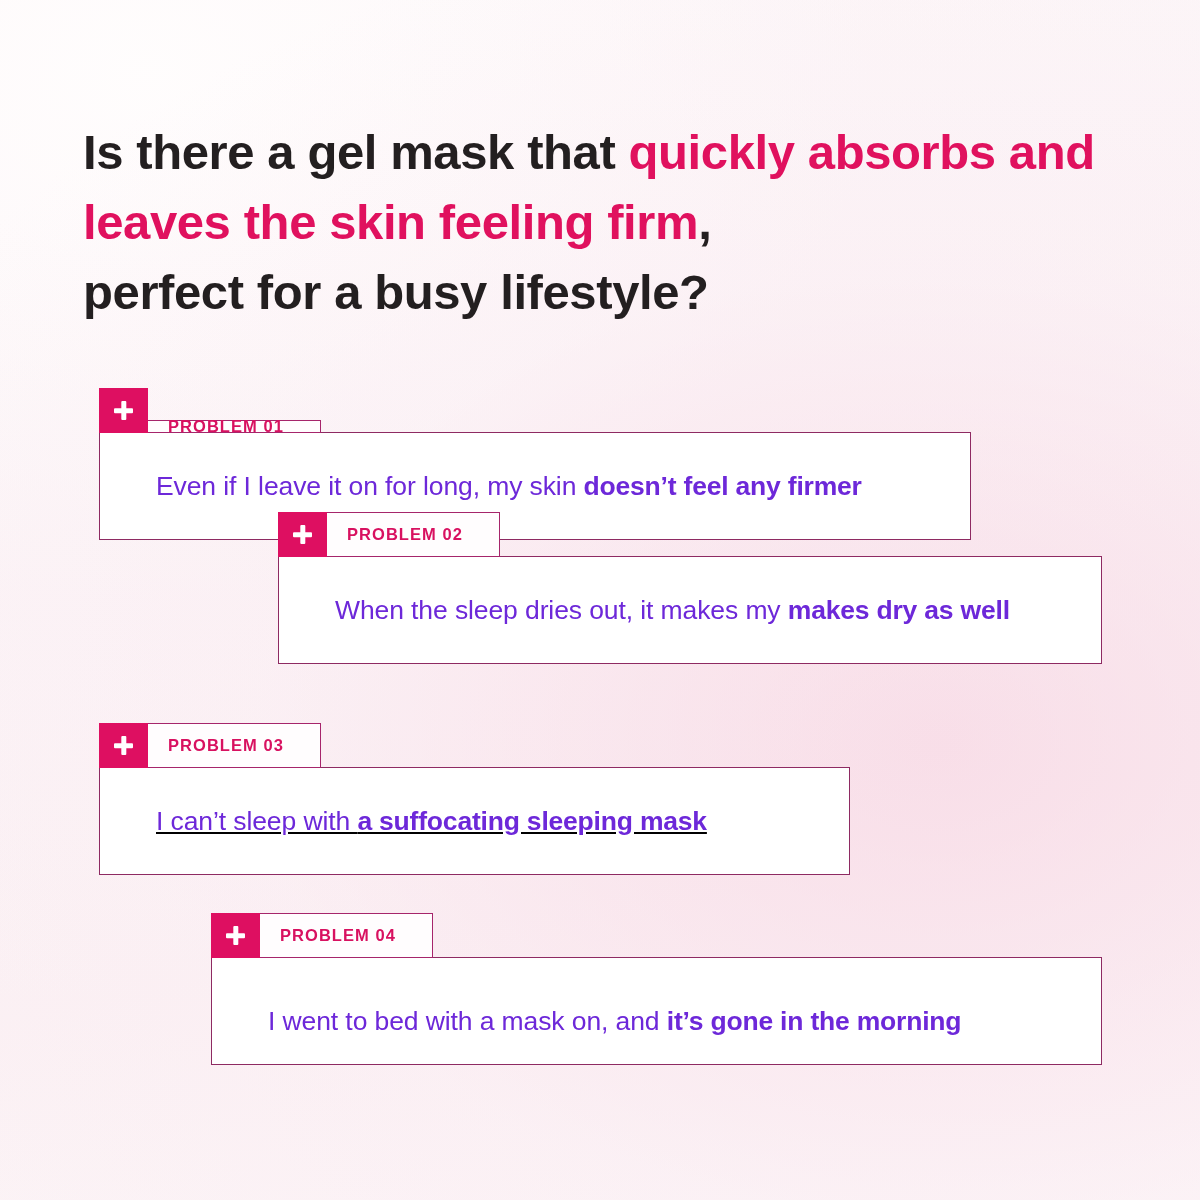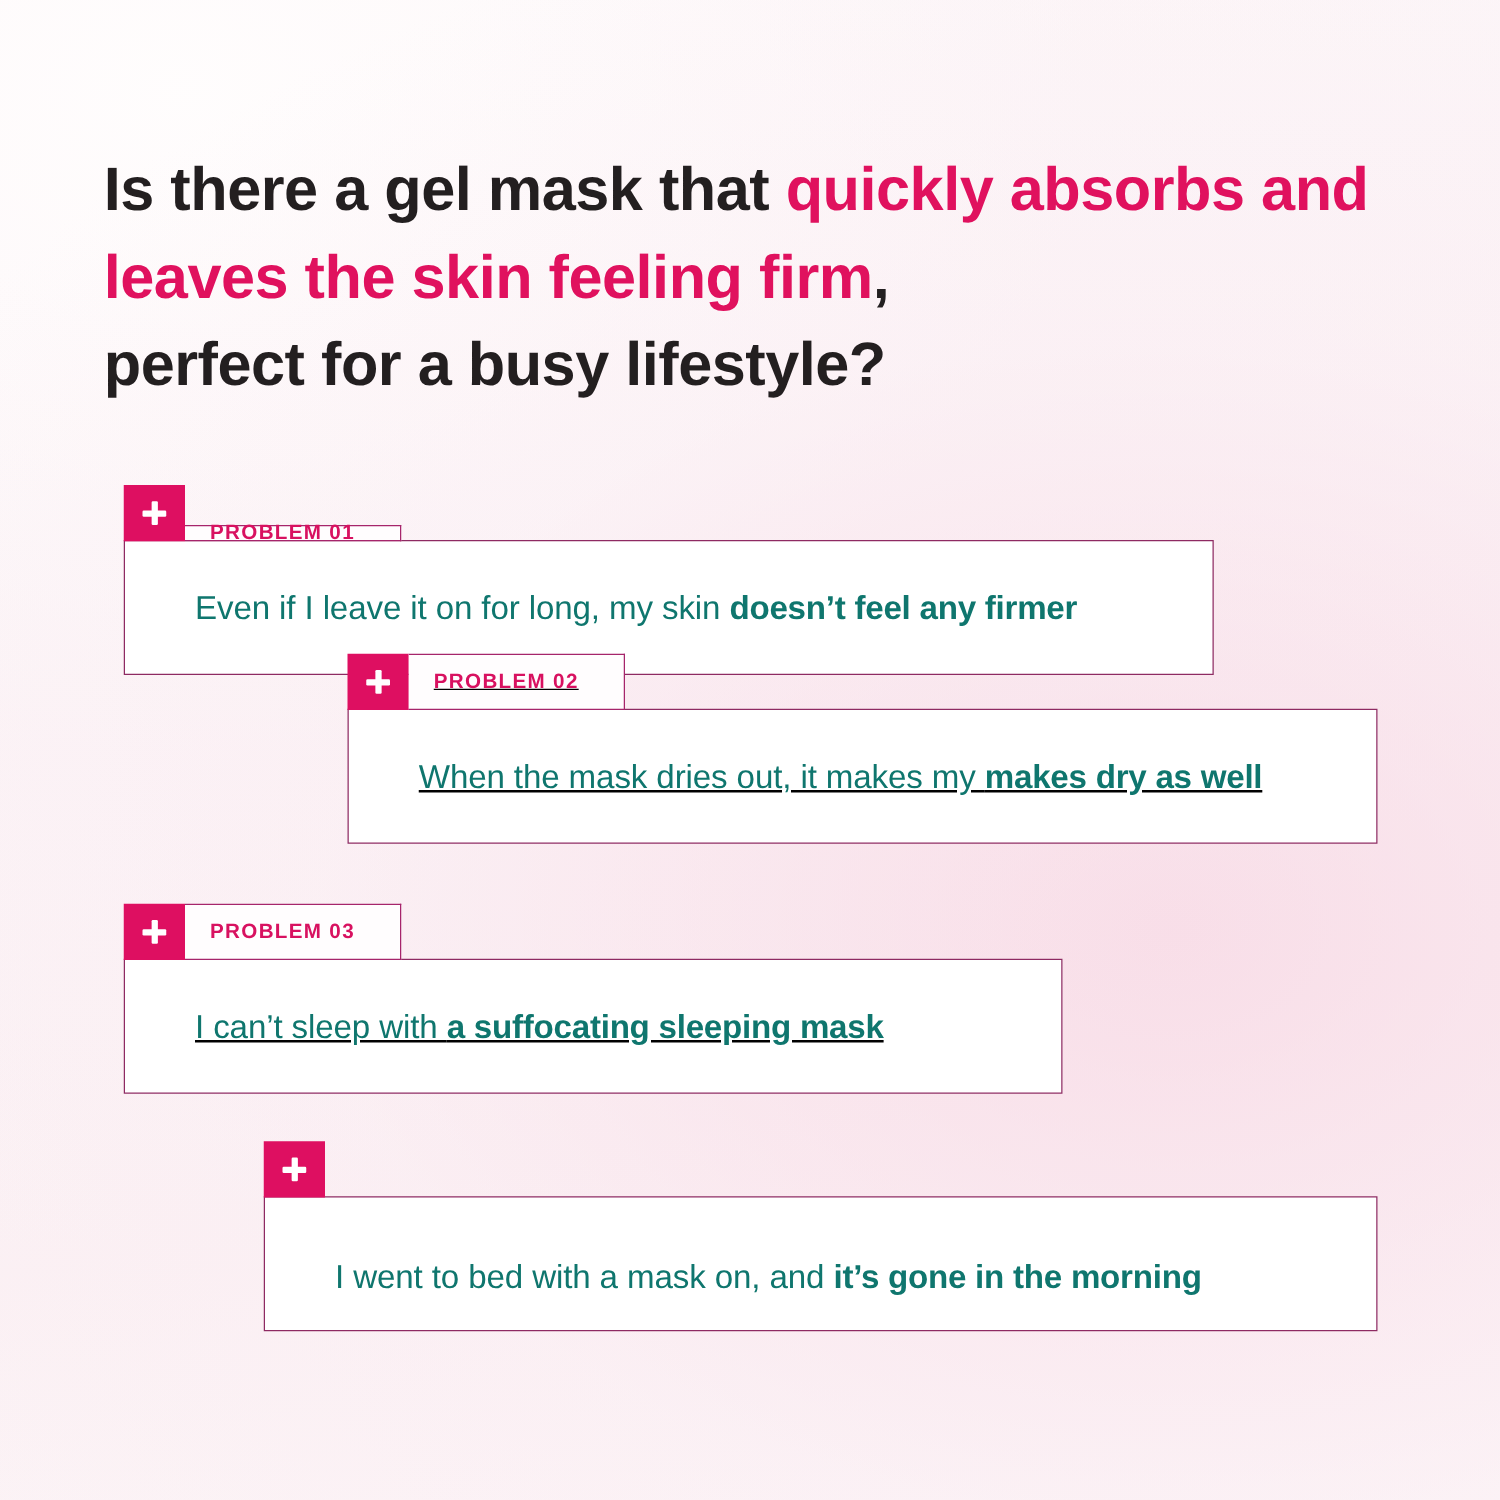--- a/index.html
+++ b/index.html
@@ -111,36 +111,36 @@
     display: flex;
     align-items: center;
     margin-top: -1px;
     position: relative;
     z-index: 2;
   }
   .card-text {
     font-size: 26.5px;
     line-height: 34px;
     font-weight: 400;
-    color: #0f766e;
+    color: #6d28d9;
     letter-spacing: -0.1px;
     padding-left: 56px;
     padding-right: 30px;
   }
   .card-text b {
     font-weight: 700;
     letter-spacing: -0.2px;
   }
 
   
   #card-1 { left: 99px;  top: 388px; }
   #card-1 .card-body { width: 872px; height: 108px; }
   #card-1 .tab-label { width: 173px; margin-top: 32px; }
 
-  #card-2 { left: 278px; top: 523px; text-decoration: underline; }
+  #card-2 { left: 278px; top: 512px; }
   #card-2 .card-body { width: 824px; height: 108px; }
   #card-2 .tab-label { width: 173px; }
 
   #card-3 { left: 99px;  top: 723px; }
   #card-3 .card-body { width: 751px; height: 108px; text-decoration: underline; }
   #card-3 .tab-label { width: 173px; }
 
   #card-4 { left: 211px; top: 913px; }
   #card-4 .card-body { width: 891px; height: 108px; align-items: flex-end; }
   #card-4 .tab-label { width: 173px; }
@@ -166,40 +166,41 @@
   </div>
 
   <div class="problem-card" id="card-2">
     <div class="tab">
       <div class="tab-badge">
         <span class="plus-icon"></span>
       </div>
       <div class="tab-label">PROBLEM 02</div>
     </div>
     <div class="card-body">
-      <p class="card-text"><span>When the mask dries out, it makes my </span><b>makes dry as well</b></p>
+      <p class="card-text"><span>When the sleep dries out, it makes my </span><b>makes dry as well</b></p>
     </div>
   </div>
 
   <div class="problem-card" id="card-3">
     <div class="tab">
       <div class="tab-badge">
         <span class="plus-icon"></span>
       </div>
       <div class="tab-label">PROBLEM 03</div>
     </div>
     <div class="card-body">
       <p class="card-text"><span>I can’t sleep with </span><b>a suffocating sleeping mask</b></p>
     </div>
   </div>
 
   <div class="problem-card" id="card-4">
     <div class="tab">
       <div class="tab-badge">
         <span class="plus-icon"></span>
       </div>
+      <div class="tab-label">PROBLEM 04</div>
     </div>
     <div class="card-body">
       <p class="card-text"><span>I went to bed with a mask on, and </span><b>it’s gone in the morning</b></p>
     </div>
   </div>
 
 </div>
 
 </body></html>

